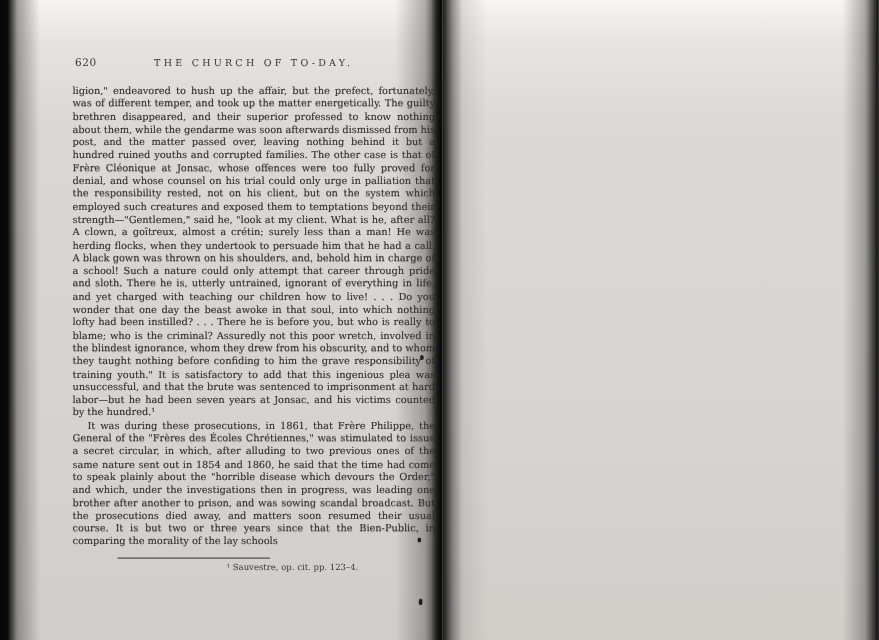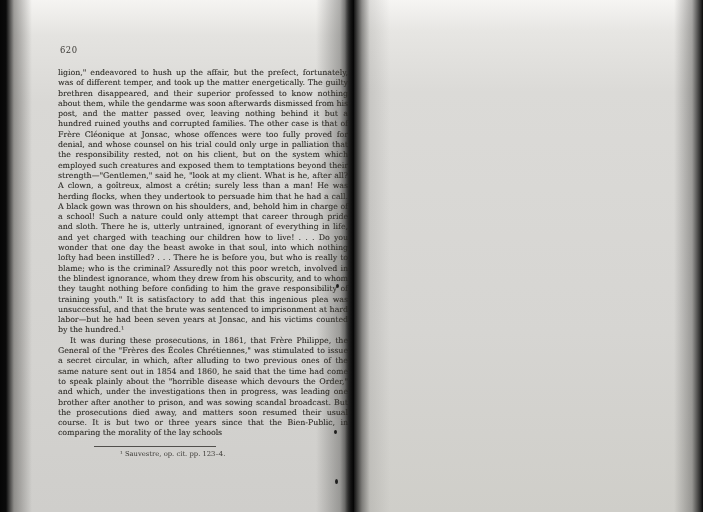--- a/index.html
+++ b/index.html
@@ -37,34 +37,35 @@
   .body-col{position:absolute;color:#36342f;}
   .body-left{left:58px;width:290px;top:68px;}
   .para{
     margin:0;text-align:justify;
     font-size:7.8px;line-height:10.3px;color:#36342f;
     text-shadow:.2px .2px .3px rgba(59,57,54,.45);
   }
   .indent{text-indent:12px;}
   .it{}
   .footrule{width:122px;margin:7px 0 0 36px;border-top:1px solid #514f4c;height:0;}
-  .footnote{margin:3px 0 0 62px;font-size:6.8px;color:#3a3834;}
+  .footnote{margin:3px 0 0 62px;font-size:6.8px;color:#3a3834;text-align:center;}
   .speck{position:absolute;background:#1e1e1d;border-radius:50%;}
   .speck-1{left:336px;top:284px;width:3px;height:4px;}
   .speck-2{left:334px;top:430px;width:3px;height:4px;}
   .speck-3{left:335px;top:479px;width:3px;height:5px;}
 </style>
 </head>
 <body>
 
 <div class="book">
 
   <div class="page page-left">
     <div class="header header-left">
       <span class="pagenum pn-left">620</span>
+      <span class="runhead">THE CHURCH OF TO-DAY.</span>
     </div>
     <div class="body-col body-left">
       <p class="para"><span>ligion," endeavored to hush up the affair, but the prefect, fortunately, was of different temper, and took up the matter energetically. The guilty brethren disappeared, and their superior professed to know nothing about them, while the gendarme was soon afterwards dismissed from his post, and the matter passed over, leaving nothing behind it but a hundred ruined youths and corrupted families. The other case is that of Frère Cléonique at Jonsac, whose offences were too fully proved for denial, and whose counsel on his trial could only urge in palliation that the responsibility rested, not on his client, but on the system which employed such creatures and exposed them to temptations beyond their strength—"Gentlemen," said he, "look at my client. What is he, after all? A clown, a </span><span class="it">goîtreux</span><span>, almost a </span><span class="it">crétin</span><span>; surely less than a man! He was herding flocks, when they undertook to persuade him that he had a call. A black gown was thrown on his shoulders, and, behold him in charge of a school! Such a nature could only attempt that career through pride and sloth. There he is, utterly untrained, ignorant of everything in life, and yet charged with teaching our children how to live! . . . Do you wonder that one day the beast awoke in that soul, into which nothing lofty had been instilled? . . . There he is before you, but who is really to blame; who is the criminal? Assuredly not this poor wretch, involved in the blindest ignorance, whom they drew from his obscurity, and to whom they taught nothing before confiding to him the grave responsibility of training youth." It is satisfactory to add that this ingenious plea was unsuccessful, and that the brute was sentenced to imprisonment at hard labor—but he had been seven years at Jonsac, and his victims counted by the hundred.¹</span></p>
       <p class="para indent"><span>It was during these prosecutions, in 1861, that Frère Philippe, the General of the "</span><span class="it">Frères des Écoles Chrétiennes</span><span>," was stimulated to issue a secret circular, in which, after alluding to two previous ones of the same nature sent out in 1854 and 1860, he said that the time had come to speak plainly about the "horrible disease which devours the Order," and which, under the investigations then in progress, was leading one brother after another to prison, and was sowing scandal broadcast. But the prosecutions died away, and matters soon resumed their usual course. It is but two or three years since that the </span><span class="it">Bien-Public</span><span>, in comparing the morality of the lay schools</span></p>
       <div class="footrule"></div>
       <div class="footnote">¹ Sauvestre, op. cit. pp. 123–4.</div>
     </div>
   </div>
 
   <div class="gutter"></div>

